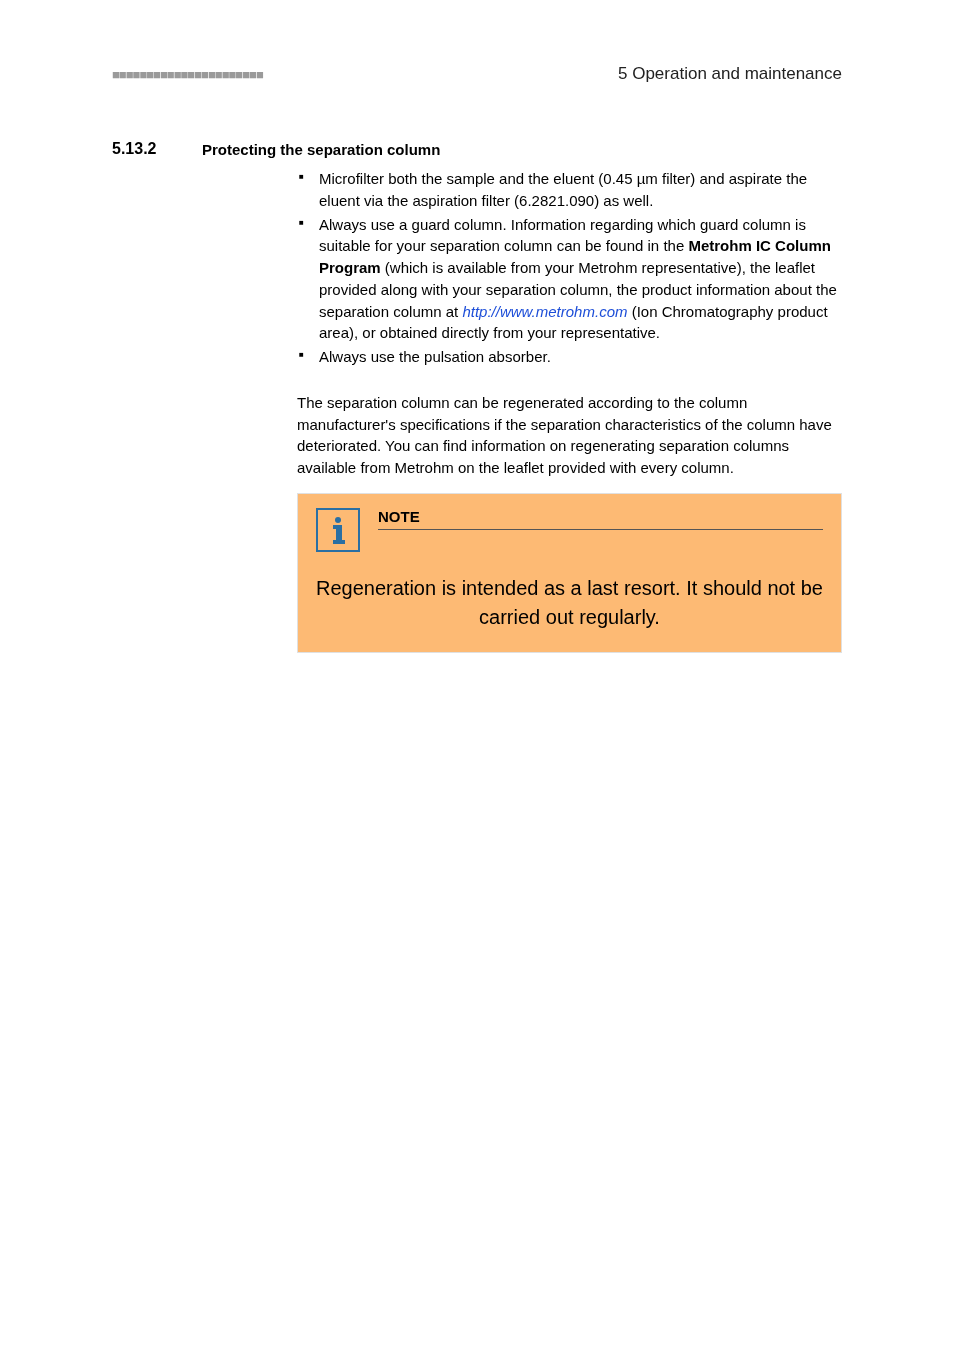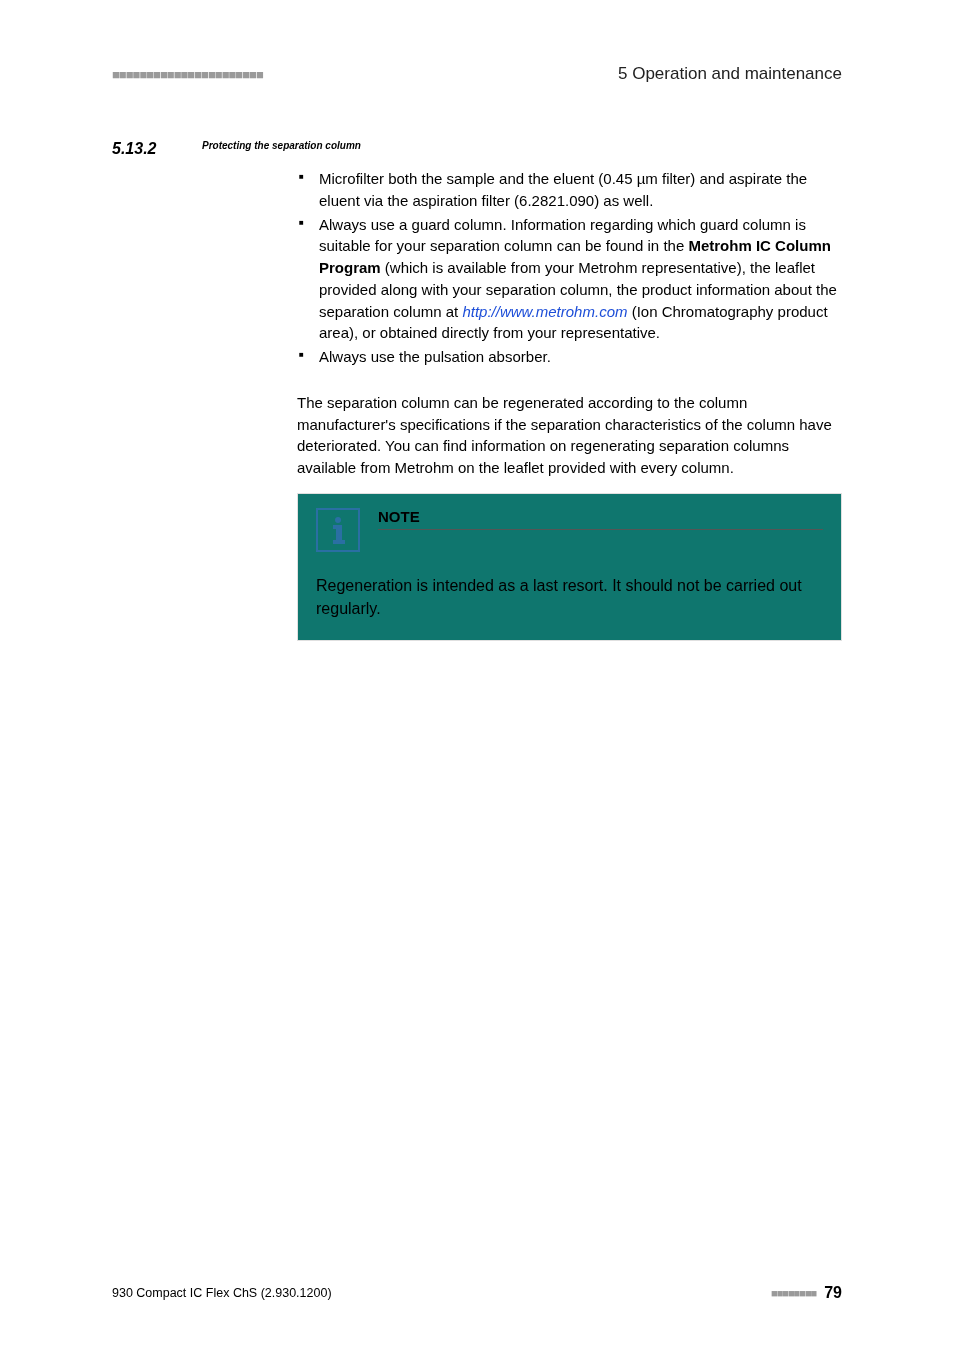--- a/index.html
+++ b/index.html
@@ -2,36 +2,36 @@
 <html><head>
 <meta charset="utf-8">
 <style>
   * { box-sizing: border-box; margin: 0; padding: 0; }
   html, body { width: 954px; height: 1350px; background: #fff; font-family: "Segoe UI", "Helvetica Neue", Arial, sans-serif; color: #000; }
   .page { position: relative; width: 954px; height: 1350px; padding: 64px 112px 54px 112px; }
   .top-bar { display: flex; justify-content: space-between; align-items: center; margin-bottom: 56px; }
   .dashes { letter-spacing: -1px; color: #9a9a9a; font-size: 13px; font-weight: bold; }
   .top-right { font-size: 17px; color: #222; }
   .section { margin-bottom: 24px; }
-  .sec-row { display: flex; align-items: flex-start; margin-bottom: 10px; font-style: italic; }
+  .sec-row { display: flex; align-items: flex-end; margin-bottom: 10px; }
   .sec-num { width: 90px; font-weight: 700; font-size: 16px; }
-  .sec-title { font-weight: 700; font-size: 10px; }
+  .sec-title { font-weight: 700; font-size: 15px; }
   .body-col { margin-left: 185px; margin-right: 0; }
   .para { font-size: 15px; line-height: 1.45; margin-bottom: 10px; text-align: left; }
   ul.bullets { list-style: none; margin: 4px 0 10px 0; }
   ul.bullets > li { position: relative; padding-left: 22px; font-size: 15px; line-height: 1.45; margin-bottom: 2px; }
   ul.bullets > li::before { content: "■"; position: absolute; left: 2px; top: 3px; font-size: 8px; color: #000; }
   .bold { font-weight: 700; }
   .link { color: #1d4ed8; font-style: italic; }
-  .note-block { margin-left: 185px; margin-top: 14px; background: #0f766e; border: 1px solid #e0e0e0; padding: 14px 18px 20px 18px; }
+  .note-block { margin-left: 185px; margin-top: 14px; background: #fdba74; border: 1px solid #e0e0e0; padding: 14px 18px 20px 18px; }
   .note-head-row { display: flex; align-items: flex-start; gap: 18px; margin-bottom: 22px; }
   .info-icon-box { width: 44px; height: 44px; border: 2px solid #2a6fa3; display: flex; align-items: center; justify-content: center; flex: 0 0 44px; }
   .note-title-wrap { flex: 1; }
   .note-title { font-weight: 700; font-size: 15px; padding-bottom: 4px; border-bottom: 1px solid #555; }
-  .note-text { font-size: 16px; line-height: 1.45; }
+  .note-text { font-size: 20px; line-height: 1.45; text-align: center; }
   .footer { position: absolute; bottom: 48px; left: 112px; right: 112px; display: flex; justify-content: space-between; align-items: center; }
   .footer-left { font-size: 12.5px; }
   .footer-right { display: flex; align-items: center; gap: 8px; }
   .page-num { font-weight: 700; font-size: 16px; }
   .dashes-sm { letter-spacing: -1px; color: #9a9a9a; font-size: 11px; font-weight: bold; }
 </style>
 </head>
 <body>
 
 <div class="page">
@@ -78,21 +78,14 @@
           </svg>
         </div>
         <div class="note-title-wrap">
           <div class="note-title">NOTE</div>
         </div>
       </div>
       <p class="note-text">Regeneration is intended as a last resort. It should not be carried out regularly.</p>
     </div>
   </div>
 
-  <div class="footer">
-    <span class="footer-left">930 Compact IC Flex ChS (2.930.1200)</span>
-    <span class="footer-right">
-      <span class="dashes-sm">■■■■■■■■</span>
-      <span class="page-num">79</span>
-    </span>
-  </div>
 
 </div>
 
 </body></html>

